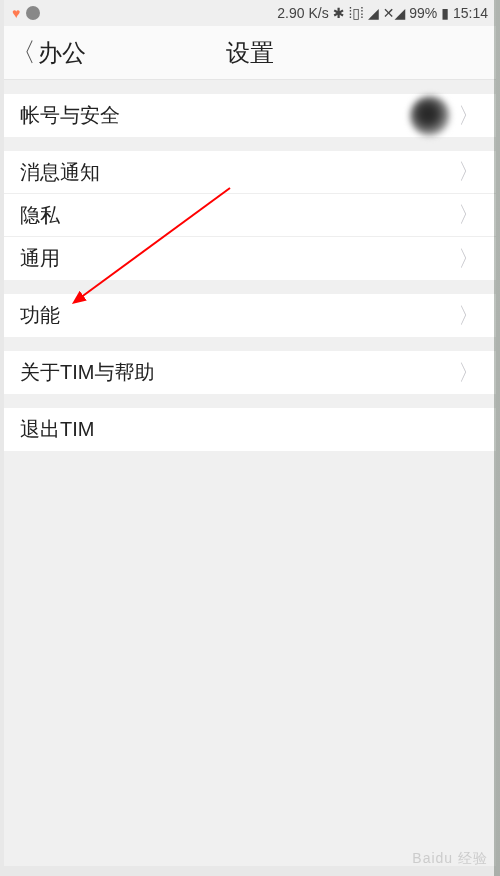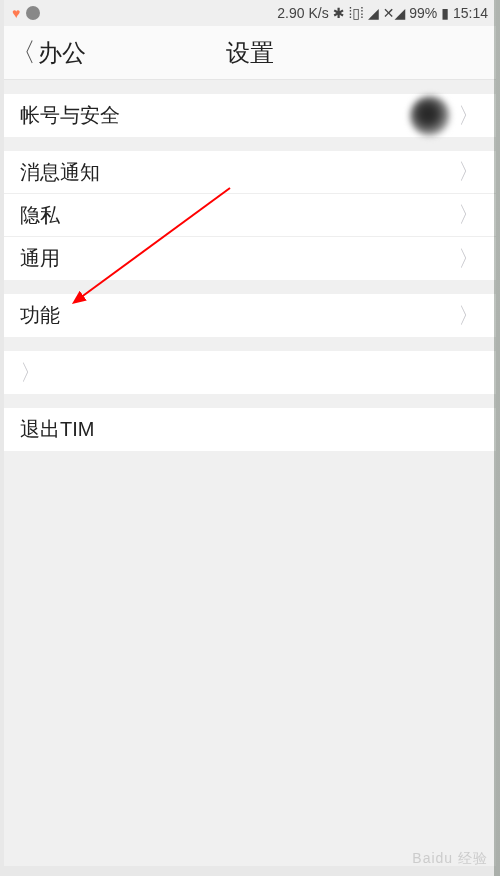--- a/index.html
+++ b/index.html
@@ -164,20 +164,21 @@
     <div class="list-item">
       <span class="item-label">功能</span>
       <span class="chevron">〉</span>
     </div>
   </div>
 
   <div class="section-gap"></div>
 
   <div class="group">
     <div class="list-item">
+      <span class="item-label">关于TIM与帮助</span>
       <span class="chevron">〉</span>
     </div>
   </div>
 
   <div class="section-gap"></div>
 
   <div class="group">
     <div class="list-item">
       <span class="item-label">退出TIM</span>
     </div>

